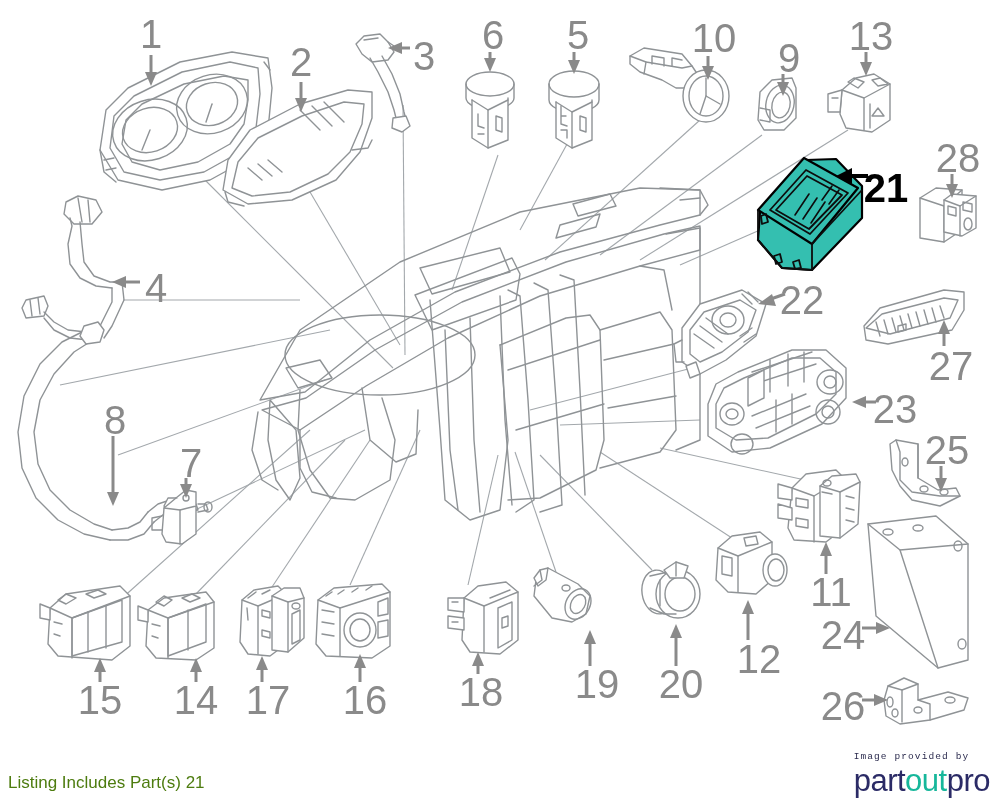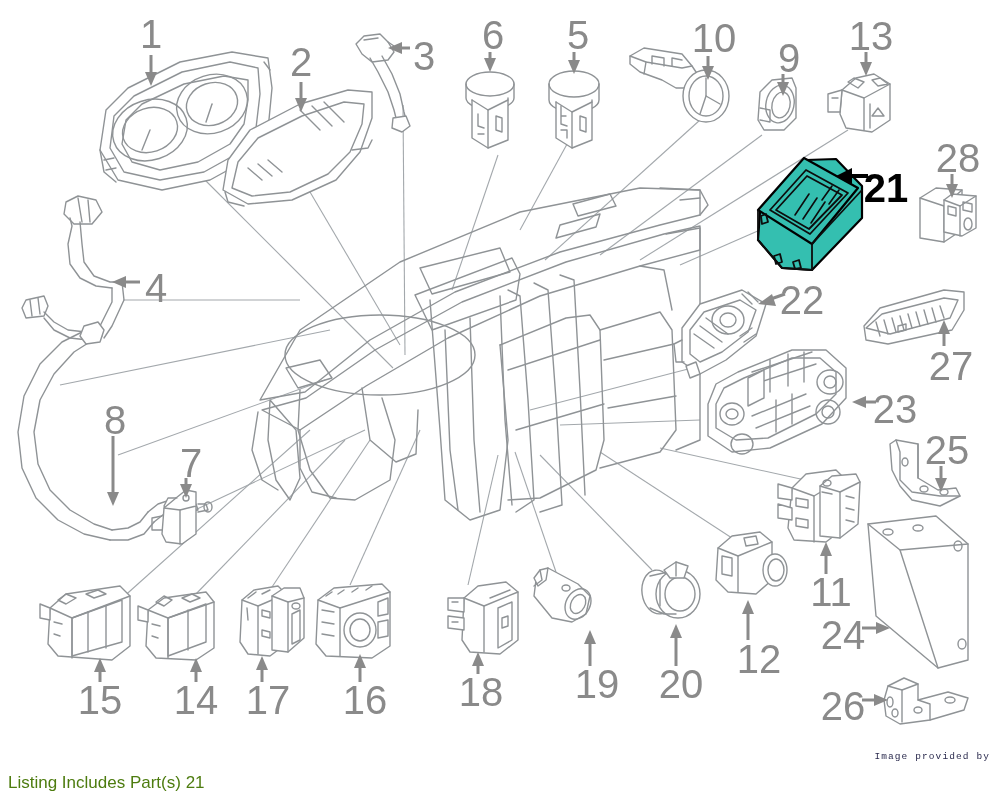--- a/index.html
+++ b/index.html
@@ -638,15 +638,16 @@
         <text class="callout-num" x="951" y="366" text-anchor="middle" dominant-baseline="central">27</text>
         <text class="callout-num" x="958" y="158" text-anchor="middle" dominant-baseline="central">28</text>
       </g>
 
   </svg>
 
   <div id="footer-note">Listing Includes Part(s) 21</div>
 
   <div id="brand-block">
     <div id="brand-tagline">Image provided by</div>
+    <div id="brand-wordmark"><span class="wm-dark">part</span><span class="wm-teal">out</span><span class="wm-dark">pro</span></div>
   </div>
 
 </div>
 
 </body></html>

